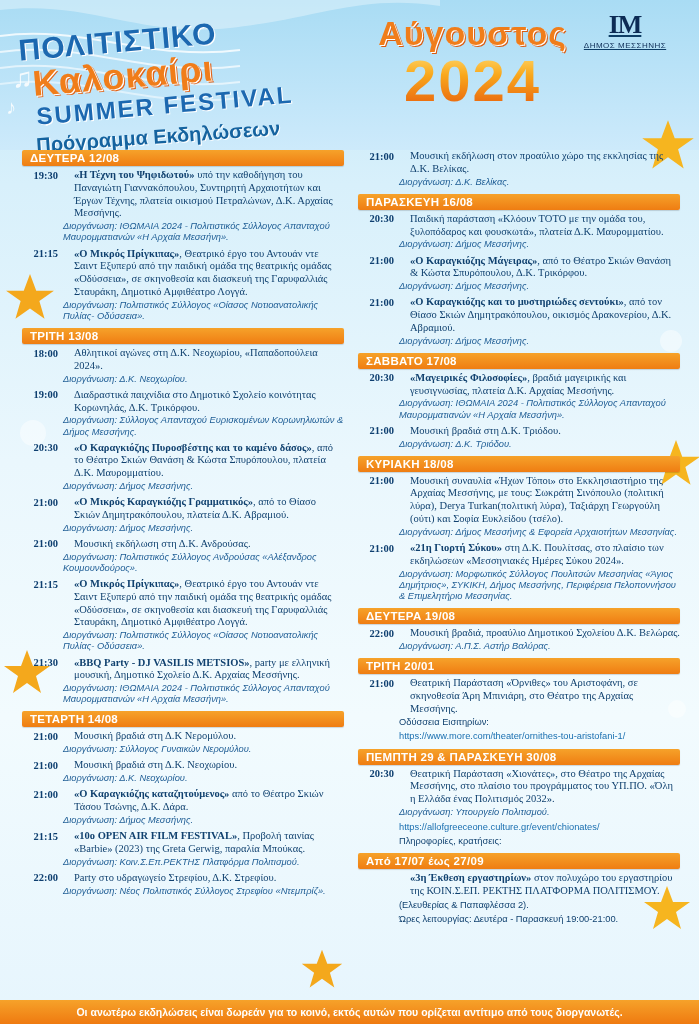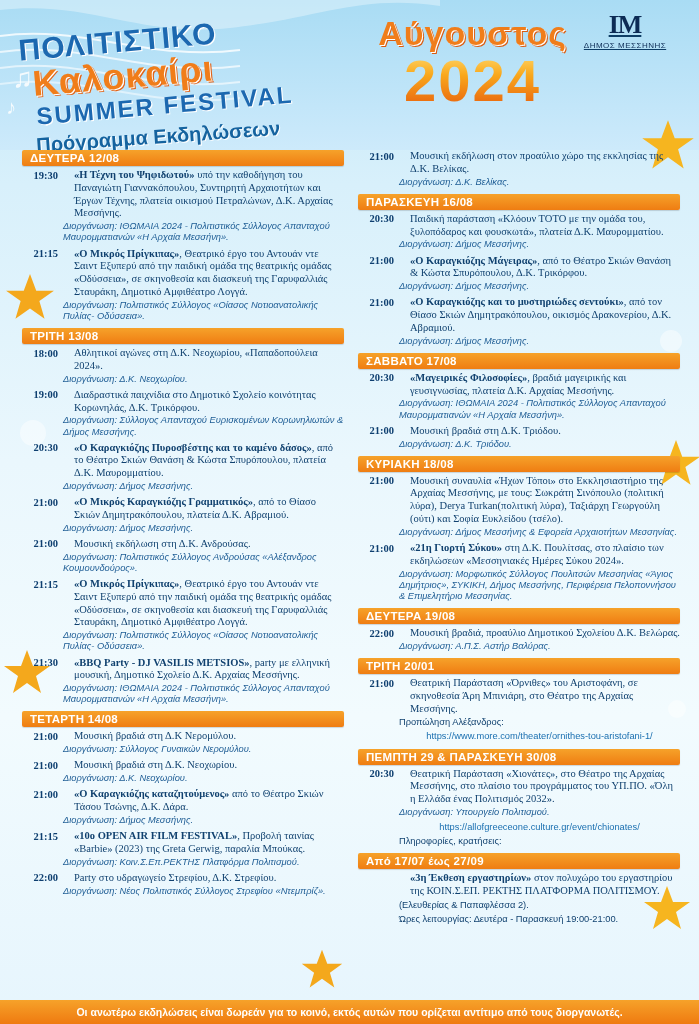--- a/index.html
+++ b/index.html
@@ -83,21 +83,21 @@
     min-width:36px; text-align:right; font-weight:bold; font-size:10.5px;
     color:#0e3f70; padding-top:.5px; flex:0 0 36px;
   }
   .ev-body { font-size:10.5px; line-height:1.22; color:#10416f; }
   .ev-body b { font-weight:bold; }
   .org {
     font-size:9.3px; font-style:italic; color:#1d5c94;
     margin:1px 0 4px 41px; line-height:1.2;
   }
   .note-line { font-size:9.3px; color:#10416f; margin:2px 0 2px 41px; line-height:1.25; }
-  .link { color:#1a6fb0; word-break:break-all;text-align:center; }
+  .link { color:#1a6fb0; word-break:break-all; }
 
   
   .footer {
     position:absolute; left:0; bottom:0; width:699px; height:24px;
     background: linear-gradient(180deg,#f6a22a 0%, #ef7a10 100%);
     color:#fff; display:flex; align-items:center; justify-content:center;
     font-size:10.5px; font-weight:bold; text-align:center;
   }
   .footer-inner { padding:0 20px; }
 </style>
@@ -287,21 +287,21 @@
       <div class="ev">
         <div class="ev-time">22:00</div>
         <div class="ev-body">Μουσική βραδιά, προαύλιο Δημοτικού Σχολείου Δ.Κ. Βελώρας.</div>
       </div>
       <div class="org">Διοργάνωση: Α.Π.Σ. Αστήρ Βαλύρας.</div>
       <div class="day-header">ΤΡΙΤΗ 20/01</div>
       <div class="ev">
         <div class="ev-time">21:00</div>
         <div class="ev-body">Θεατρική Παράσταση «Όρνιθες» του Αριστοφάνη, σε σκηνοθεσία Άρη Μπινιάρη, στο Θέατρο της Αρχαίας Μεσσήνης.</div>
       </div>
-      <div class="note-line">Προπώληση Αλέξανδρος:</div>
+      <div class="note-line">Οδύσσεια Εισιτηρίων:</div>
       <div class="note-line link">https://www.more.com/theater/ornithes-tou-aristofani-1/</div>
       <div class="day-header">ΠΕΜΠΤΗ 29 &amp; ΠΑΡΑΣΚΕΥΗ 30/08</div>
       <div class="ev">
         <div class="ev-time">20:30</div>
         <div class="ev-body">Θεατρική Παράσταση «Χιονάτες», στο Θέατρο της Αρχαίας Μεσσήνης, στο πλαίσιο του προγράμματος του ΥΠ.ΠΟ. «Όλη η Ελλάδα ένας Πολιτισμός 2032».</div>
       </div>
       <div class="org">Διοργάνωση: Υπουργείο Πολιτισμού.</div>
       <div class="note-line link">https://allofgreeceone.culture.gr/event/chionates/</div>
       <div class="note-line">Πληροφορίες, κρατήσεις:</div>
       <div class="day-header">Από 17/07 έως 27/09</div>

